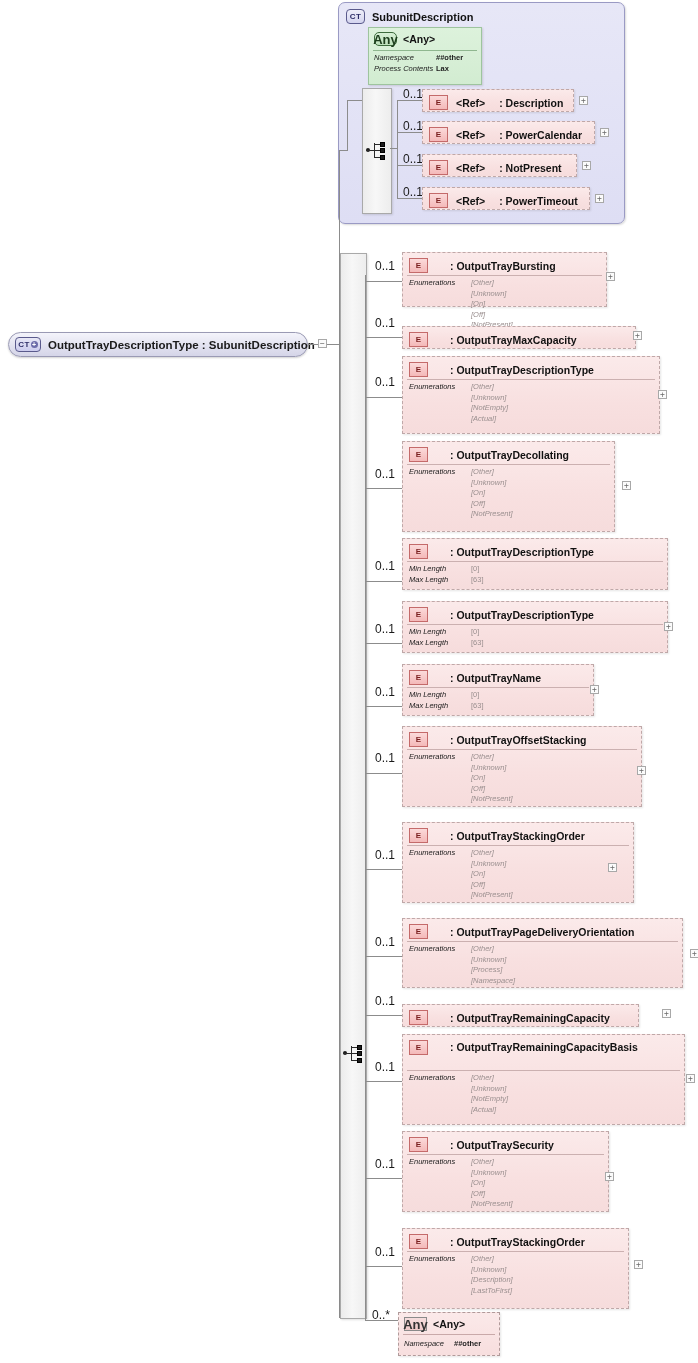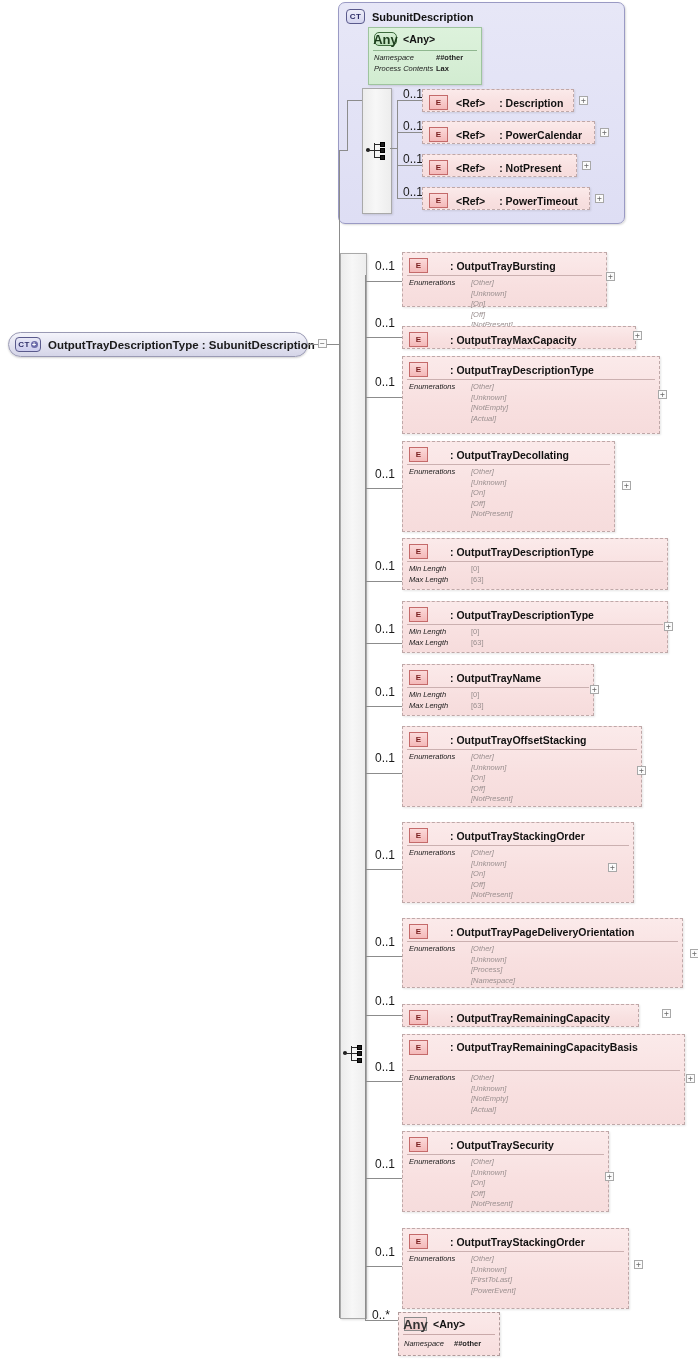--- a/index.html
+++ b/index.html
@@ -425,21 +425,21 @@
     <div class="abs sqbtn" style="left:605px;top:1172px;">+</div>
     <div class="abs ln lnh" style="left:365px;top:1266px;width:37px;"></div>
     <div class="abs occ" style="left:375px;top:1245px;">0..1</div>
     <div class="abs elem" style="left:402px;top:1228px;width:227px;height:81px;">
      <div class="ehdr">
        <span class="e-badge">E</span>
        <span class="eref"><ref></ref></span>
        <span class="ename">: OutputTrayStackingOrder</span>
      </div>
       <div class="esep" style="left:4px;top:22px;width:217px;"></div>
-      <div class="facets" style="left:6px;top:25px;"><span class="k">Enumerations</span><span class="vlist"><div>[Other]</div><div>[Unknown]</div><div>[FirstToLast]</div><div>[PowerEvent]</div></span></div>
+      <div class="facets" style="left:6px;top:25px;"><span class="k">Enumerations</span><span class="vlist"><div>[Other]</div><div>[Unknown]</div><div>[Description]</div><div>[LastToFirst]</div></span></div>
     </div>
     <div class="abs sqbtn" style="left:634px;top:1260px;">+</div>
   </div>
 
 <div class="abs ln lnh" style="left:365px;top:1320px;width:33px;"></div>
 <div class="abs occ" style="left:372px;top:1308px;">0..*</div>
 <div class="abs" id="any-pink">
   <div class="row1">
     <span class="any-badge pinkish">Any</span>
     <span class="t">&lt;Any&gt;</span>

